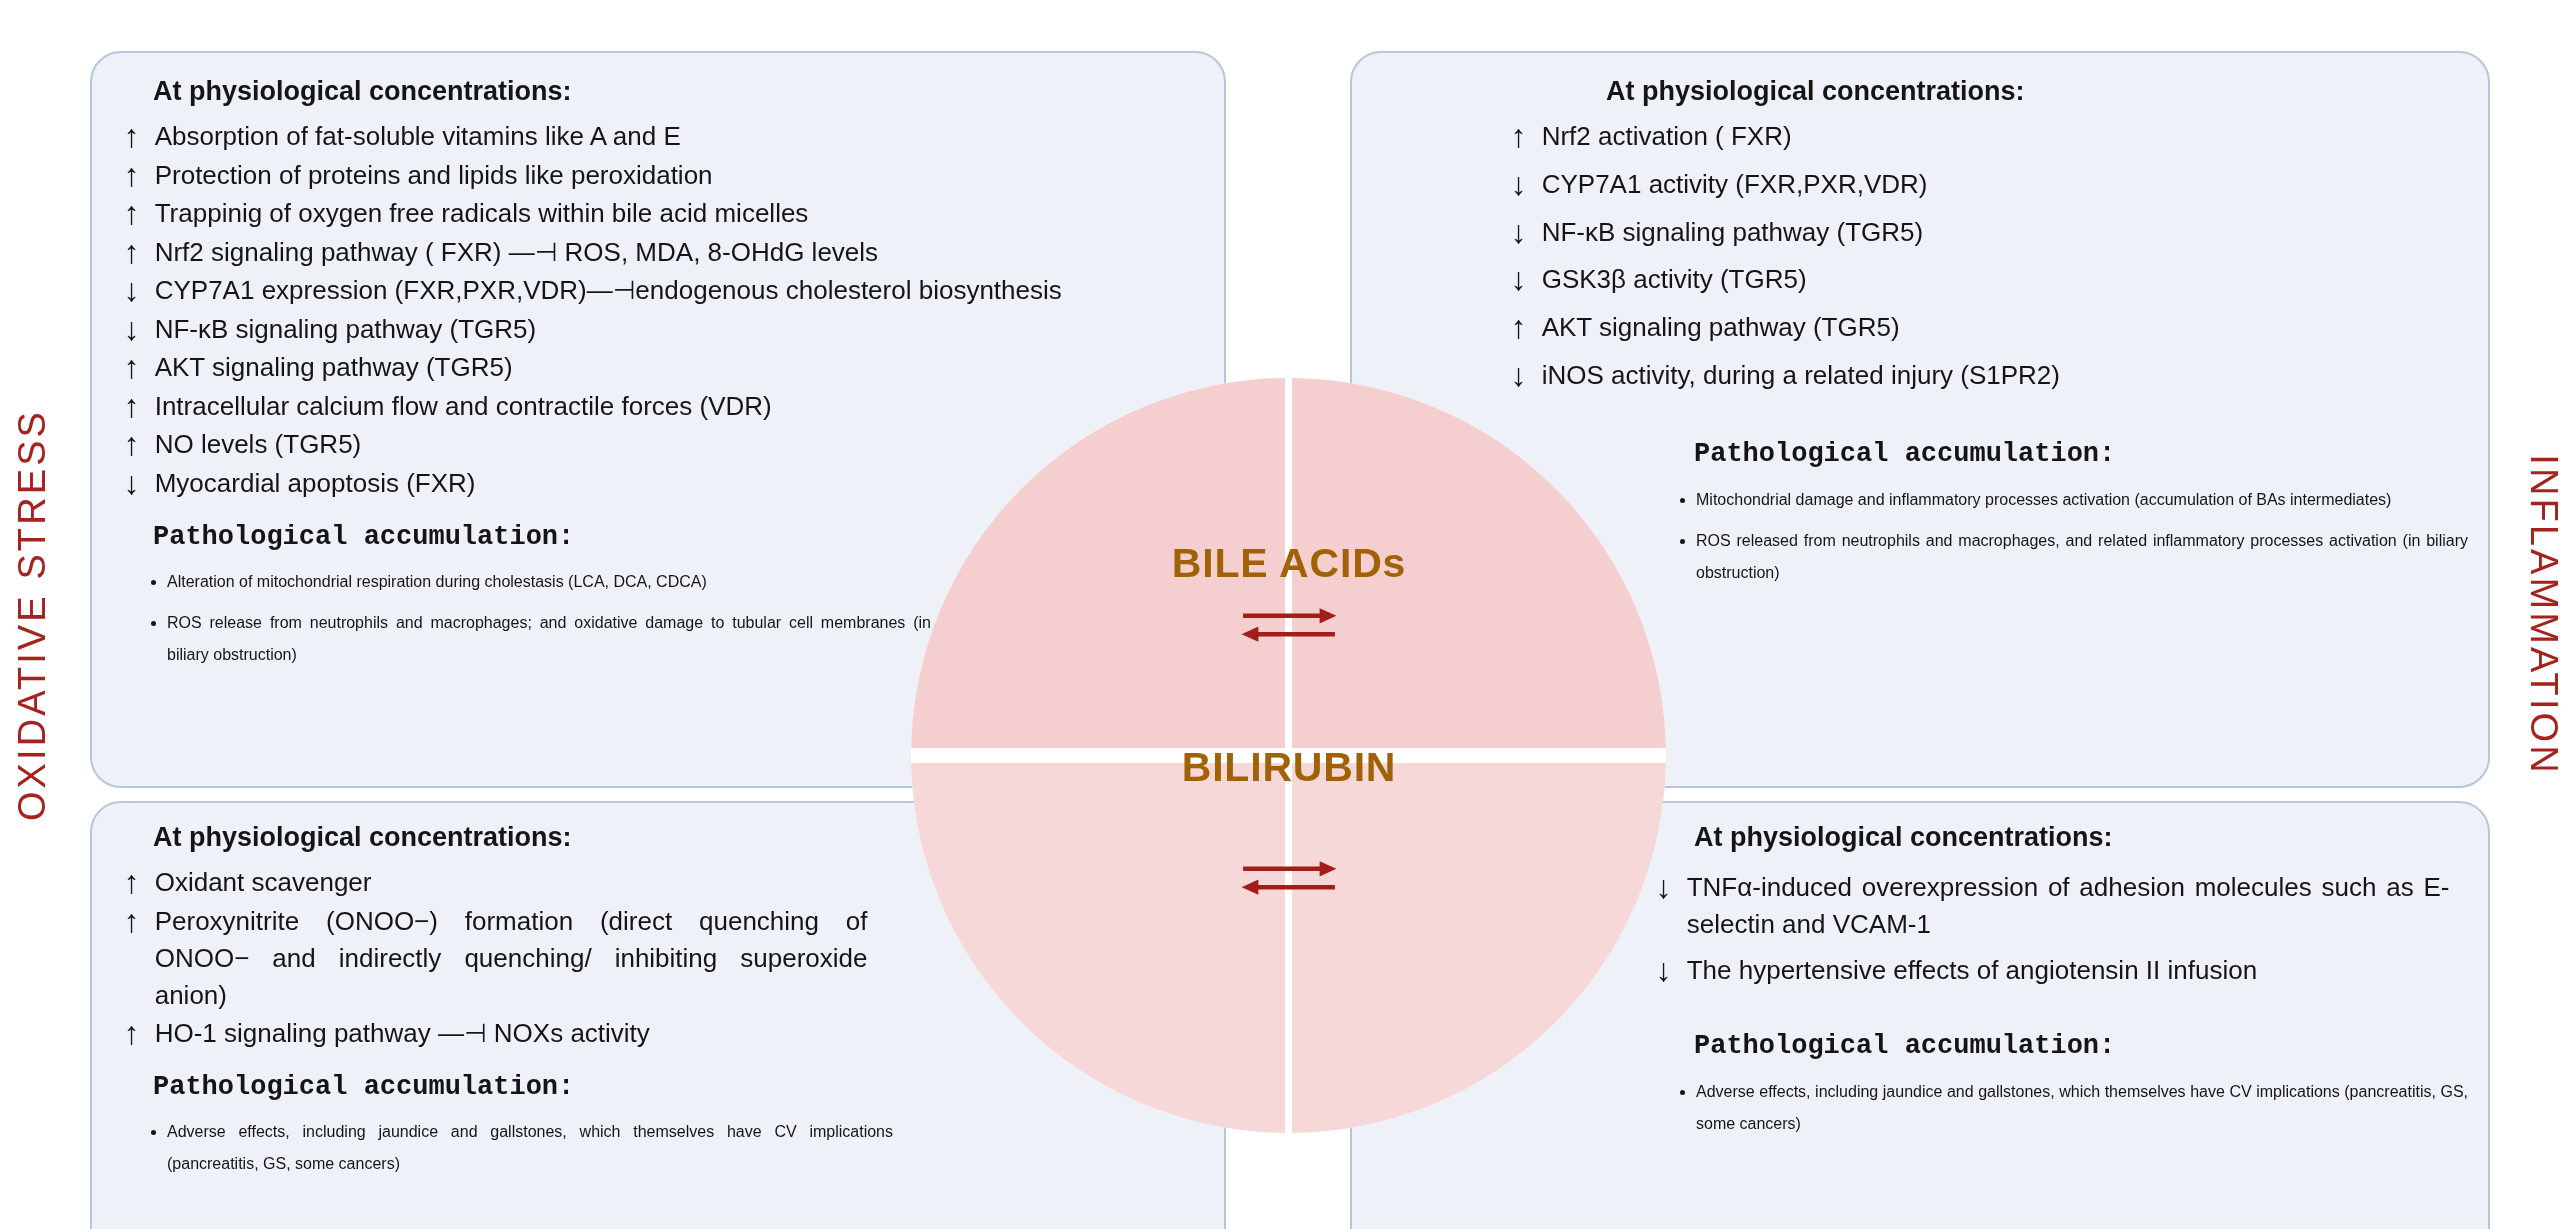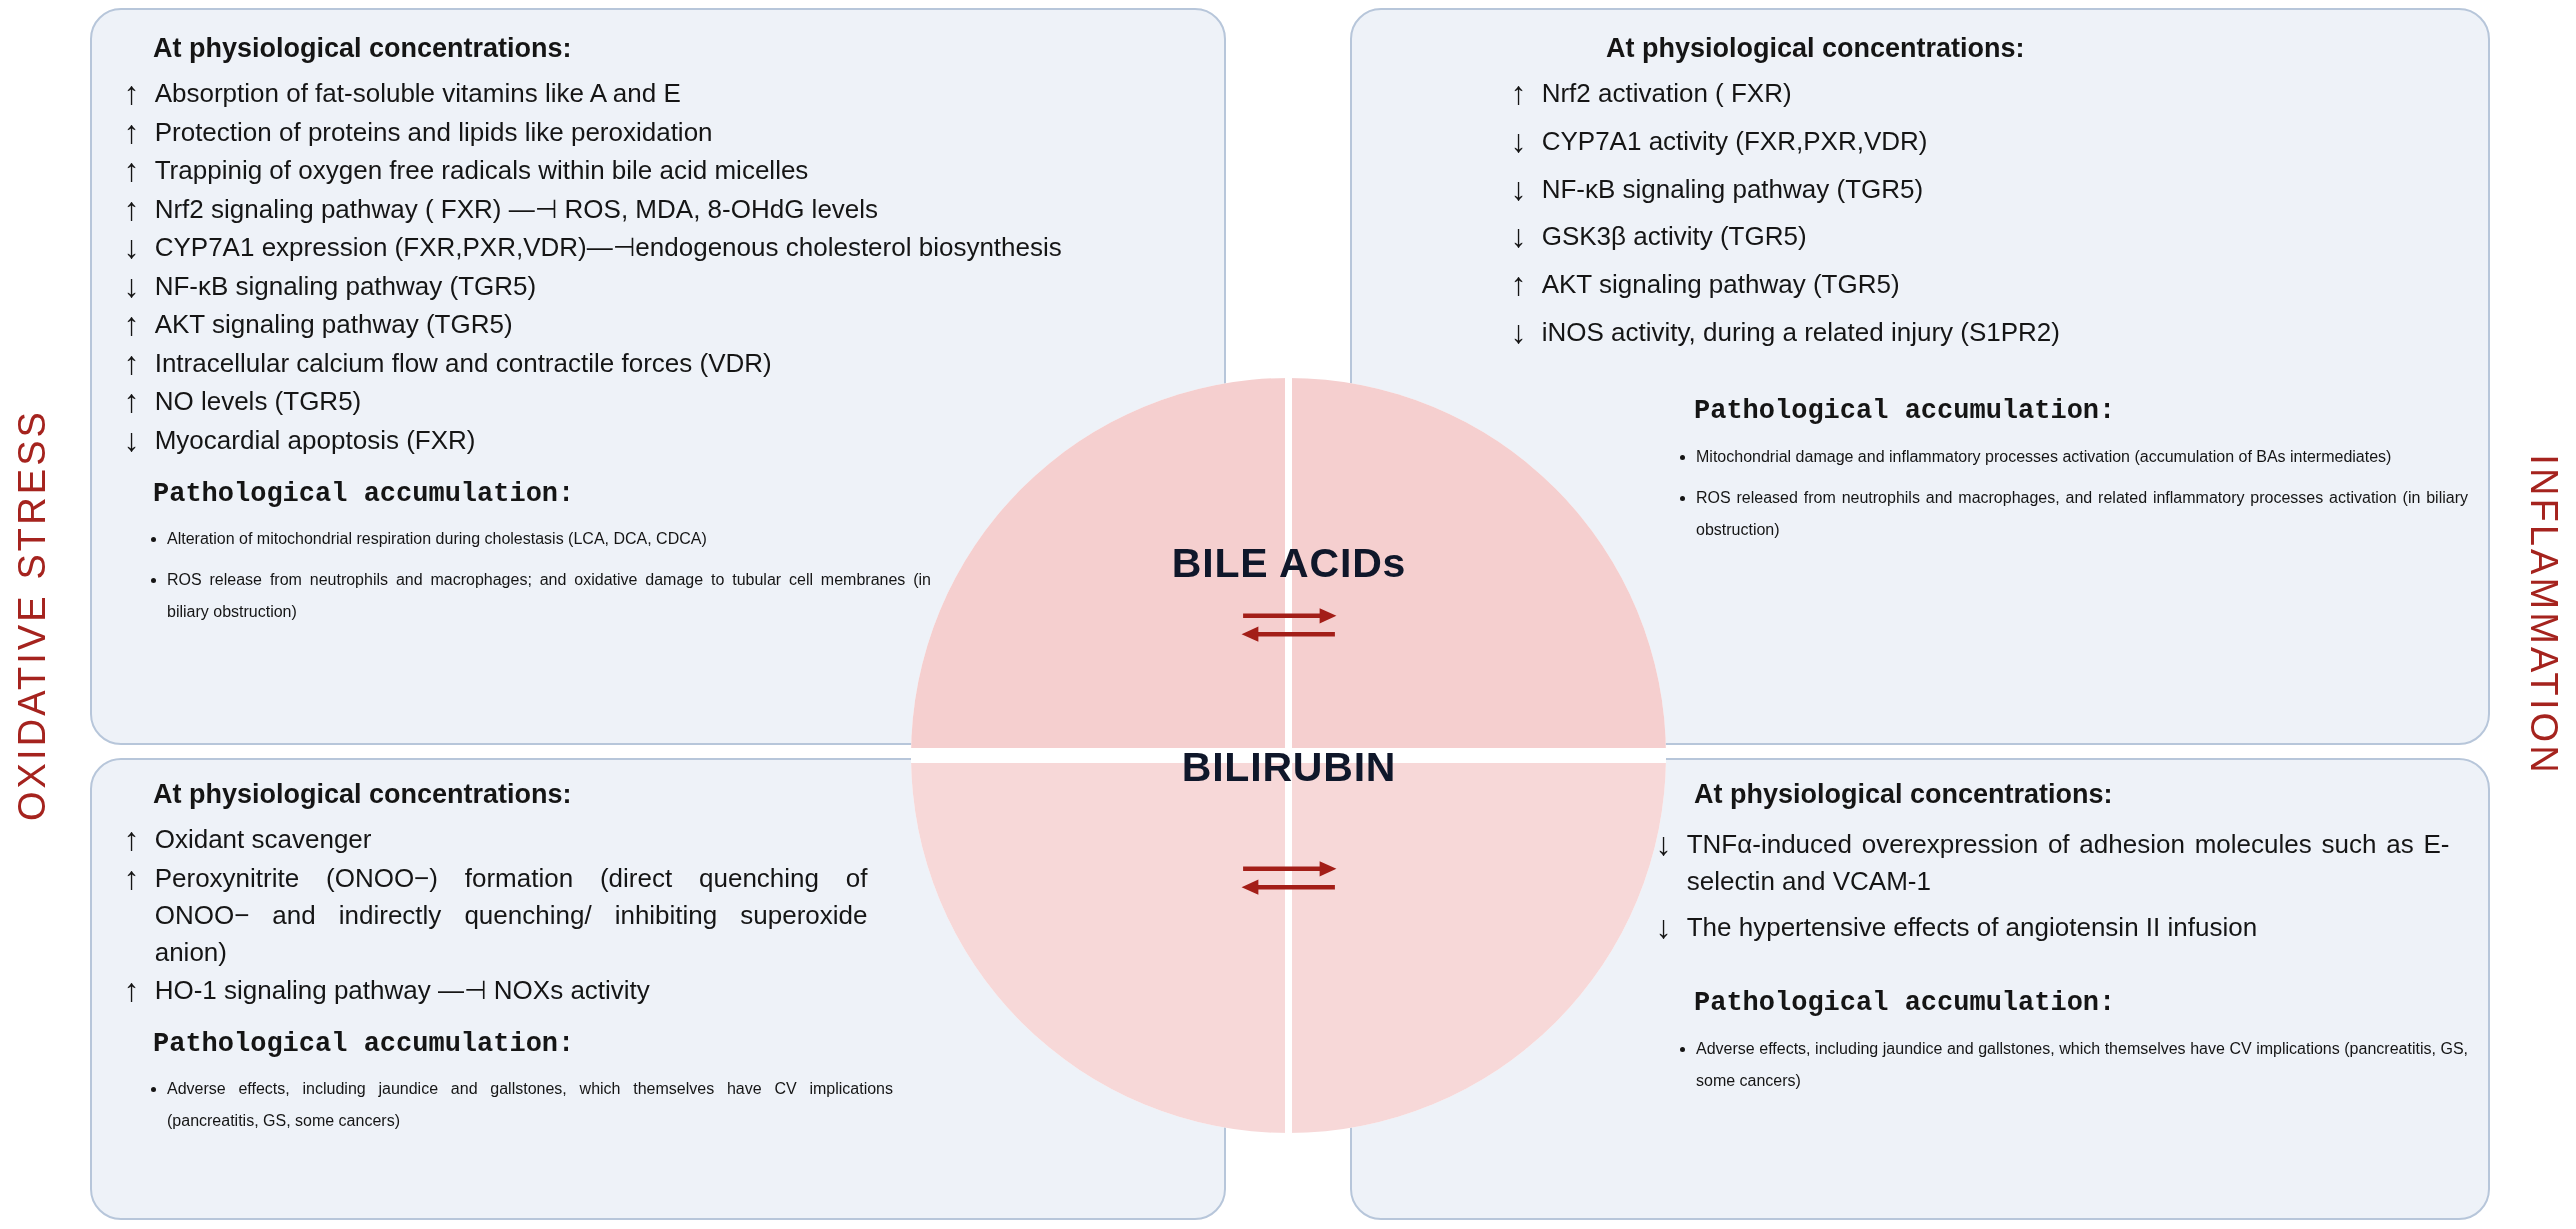--- a/index.html
+++ b/index.html
@@ -27,20 +27,21 @@
   .side-label.left  { left: 10.7px;  transform: translateY(-50%) rotate(180deg); }
   .side-label.right { right: 10.7px; transform: translateY(-50%); }
 
   
   .panel {
     position: absolute;
     background: #eef2f8;
     border: 2.3px solid #b7c6da;
     border-radius: 31px;
     z-index: 1;
+    margin-top: 43px;
   }
   .panel.tl { left: 90px;  top: 7.6px;  width: 1136px; height: 737px; padding: 18.3px 27.5px 0 26px; }
   .panel.bl { left: 90px;  top: 758px; width: 1136px; height: 462px; padding: 13.8px 27.5px 0 26px; }
   .panel.tr { left: 1350px; top: 7.6px;  width: 1140px; height: 737px; padding: 18.3px 27.5px 0 153px; }
   .panel.br { left: 1350px; top: 758px; width: 1140px; height: 462px; padding: 13.8px 27.5px 0 153px; }
 
   .h { font-weight: bold; font-size: 27px; line-height: 1.3; margin: 0; }
   .h.phys { margin: 3.1px 0 9.2px 35px; }
   .h.path { margin: 18.3px 0 10.7px 35px; font-family: Liberation Mono, monospace; }
   .panel.tr .h.phys { margin-left: 101px; }
@@ -99,21 +100,21 @@
   .quad.qbl { left: 0;                 top: calc(50% + 7.6px);   right: calc(50% + 3.8px); bottom: 0;                background: #f7d8d8; }
   .quad.qbr { left: calc(50% + 3.8px);   top: calc(50% + 7.6px);   right: 0;               bottom: 0;                background: #f7d8d8; }
 
   .center-title {
     position: absolute;
     left: 1289px;
     transform: translateX(-50%);
     font-weight: bold;
     font-size: 41px;
     letter-spacing: 0.8px;
-    color: #0f172a;
+    color: #a16207;
     white-space: nowrap;
     z-index: 5;
   }
   .center-title.bile      { top: 540px; }
   .center-title.bilirubin { top: 744px; }
 
   .equil {
     position: absolute;
     left: 1289px;
     transform: translateX(-50%);

